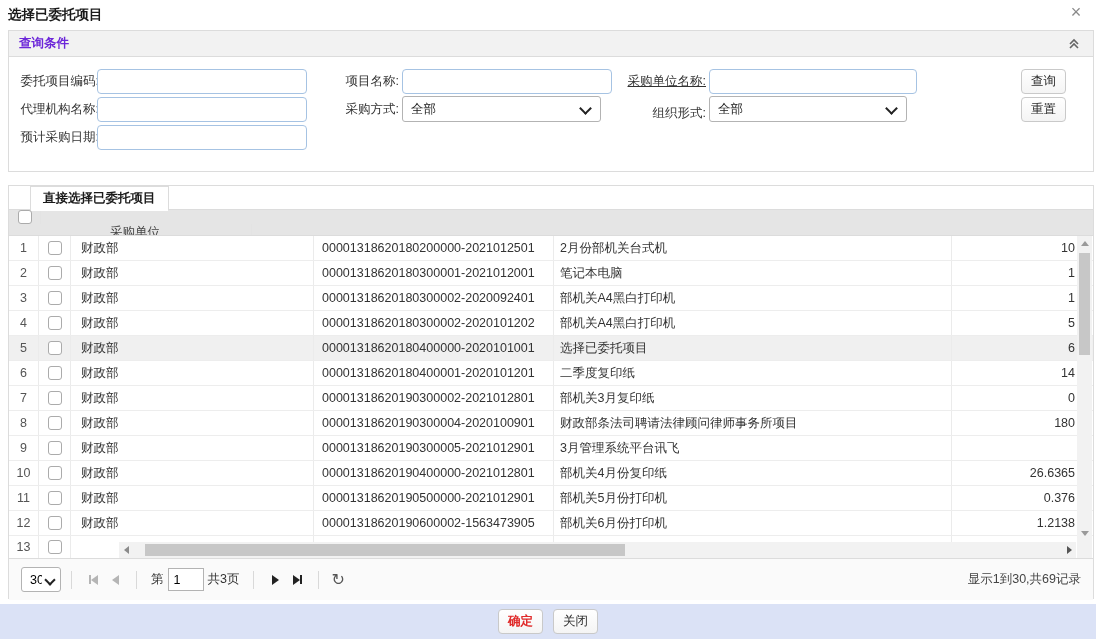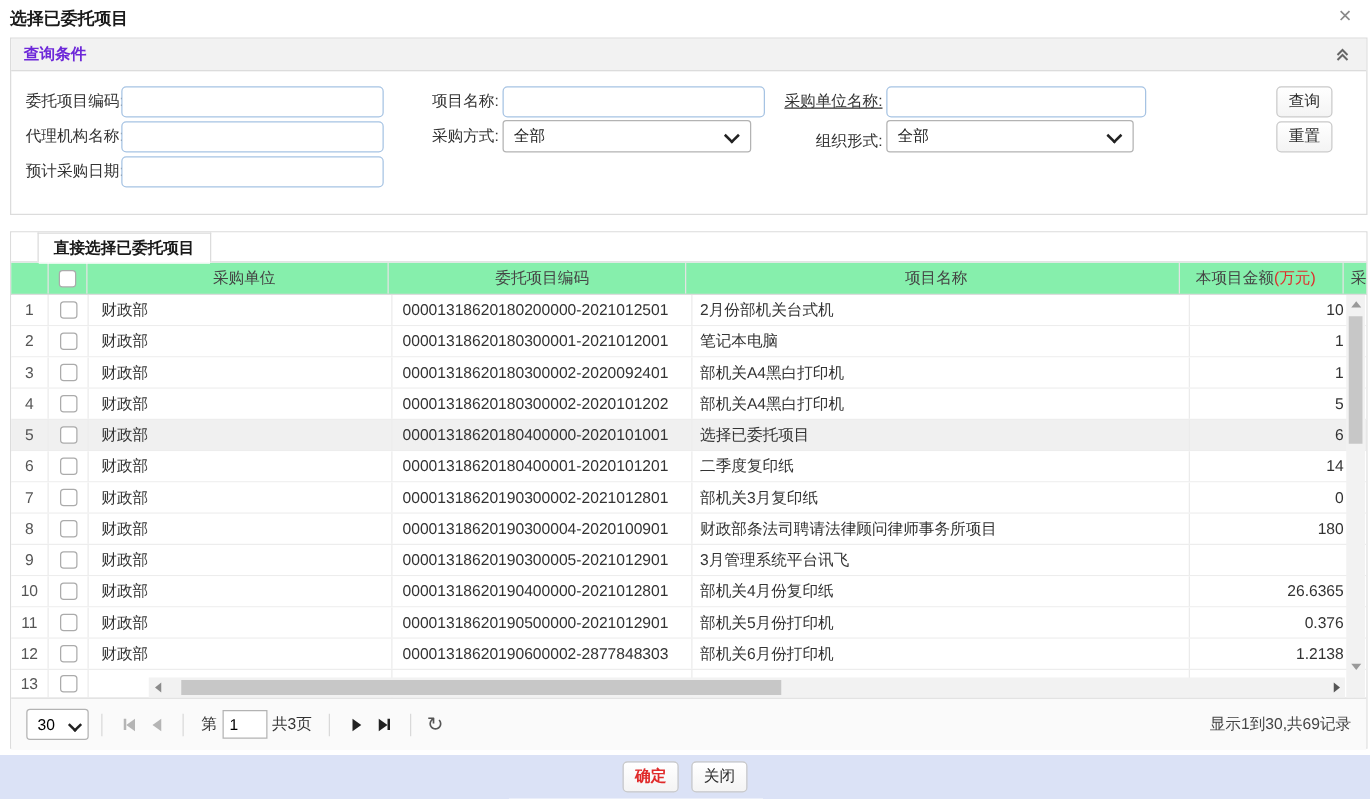--- a/index.html
+++ b/index.html
@@ -40,22 +40,22 @@
 
   
   .table-panel { position:absolute; left:8px; top:185px; width:1086px; height:414px;
     border:1px solid #dcdcdc; background:#fff; }
   .tab-bar { position:relative; height:24px; border-bottom:1px solid #dcdcdc; background:#fff; }
   .tab-active { position:absolute; left:9px; top:0; height:24px; padding:0 12px;
     display:flex; align-items:center; background:#fff; border:1px solid #dcdcdc; border-bottom:none;
     font-weight:bold; color:#1a1a1a; z-index:2; top:0;margin-left:12px; }
   .tab-active::after { content:""; position:absolute; left:0; right:0; bottom:-1px; height:1px; background:#fff; }
 
-  .thead { display:flex; height:26px; background:#86efac; border-bottom:1px solid #dcdcdc;
-    color:#444; overflow:hidden; }
+  .thead { display:flex; height:26px; background:#e5e5e5; border-bottom:1px solid #dcdcdc;
+    color:#444; overflow:hidden;flex-direction:column; }
   .th { display:flex; align-items:center; justify-content:center; border-right:1px solid #e3e3e3; }
   .red { color:#e02b2b; }
 
   .tbody { position:relative; }
   .tr { display:flex; height:25px; border-bottom:1px solid #ededed; background:#fff; }
   .tr.highlight { background:#f0f0f0; }
   .tr.partial { height:22px; overflow:hidden; border-bottom:none; }
   .td { display:flex; align-items:center; border-right:1px solid #ebebeb; overflow:hidden;
     white-space:nowrap; }
   .c-no     { width:30px;  justify-content:center; color:#555; }
@@ -82,21 +82,21 @@
   .h-left, .h-right { width:14px; height:16px; display:flex; align-items:center; justify-content:center; }
   .tri-left  { width:0; height:0; border-top:4px solid transparent; border-bottom:4px solid transparent; border-right:5px solid #8b8b8b; }
   .tri-right { width:0; height:0; border-top:4px solid transparent; border-bottom:4px solid transparent; border-left:5px solid #555; }
   .h-thumb { position:absolute; left:26px; top:2px; width:480px; height:12px; background:#c7c7c7; }
   .h-right { position:absolute; right:0; }
 
   
   .pager { position:absolute; left:0; right:0; top:372px; height:42px; background:#fafafa;
     border-top:1px solid #dcdcdc; display:flex; align-items:center; padding:0 12px; }
   .pg-select-wrap { position:relative; }
-  .pg-select { height:25px; width:50px; border:1px solid #b3b3b3; border-radius:3px;
+  .pg-select { height:25px; width:40px; border:1px solid #b3b3b3; border-radius:3px;
     background:#fff; appearance:none; -webkit-appearance:none; padding:0 18px 0 8px;
     font-size:12.5px; font-family:inherit; }
   .pg-select-wrap::after { content:""; position:absolute; right:7px; top:9px; width:6px; height:6px;
     border-right:2px solid #222; border-bottom:2px solid #222; transform:rotate(45deg); pointer-events:none; }
   .pg-sep { width:1px; height:18px; background:#d9d9d9; margin:0 10px; }
   .pg-btn { display:flex; align-items:center; justify-content:center; width:22px; height:22px; cursor:pointer; }
   .i-bar { width:2px; height:9px; }
   .i-tri-l { width:0; height:0; border-top:5px solid transparent; border-bottom:5px solid transparent; }
   .i-tri-r { width:0; height:0; border-top:5px solid transparent; border-bottom:5px solid transparent; }
   .disabled .i-bar { background:#b5b5b5; }
@@ -306,21 +306,21 @@
     <div class="td c-code">00001318620190500000-2021012901</div>
     <div class="td c-name">部机关5月份打印机</div>
     <div class="td c-amount">0.376</div>
   </div>
         <div class="tr">
     <div class="td c-no">12</div>
     <div class="td c-check">
       <span class="checkbox"></span>
     </div>
     <div class="td c-unit">财政部</div>
-    <div class="td c-code">00001318620190600002-2877848303</div>
+    <div class="td c-code">00001318620190600002-1563473905</div>
     <div class="td c-name">部机关6月份打印机</div>
     <div class="td c-amount">1.2138</div>
   </div>
         <div class="tr partial">
     <div class="td c-no">13</div>
     <div class="td c-check">
       <span class="checkbox"></span>
     </div>
     <div class="td c-unit"></div>
     <div class="td c-code"></div>

